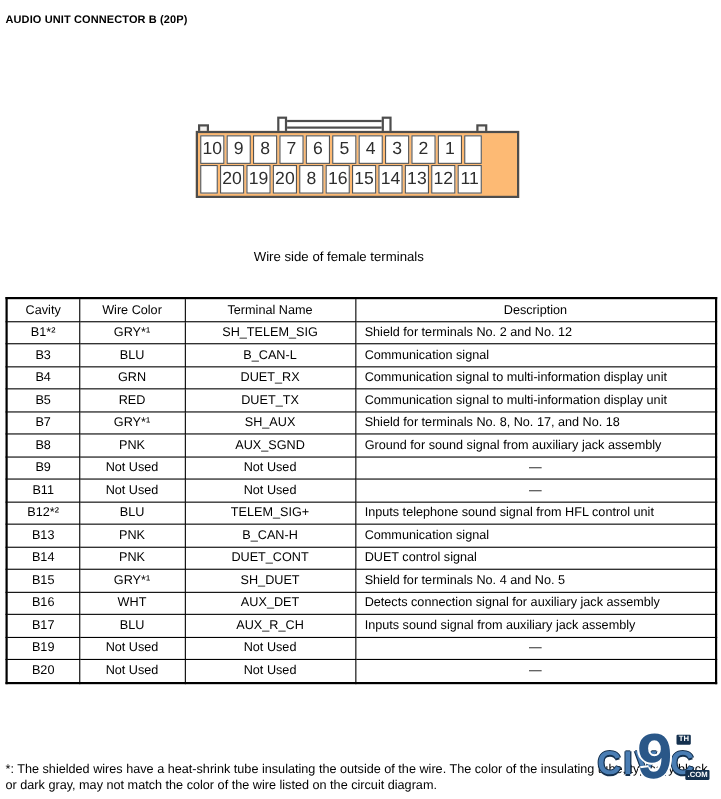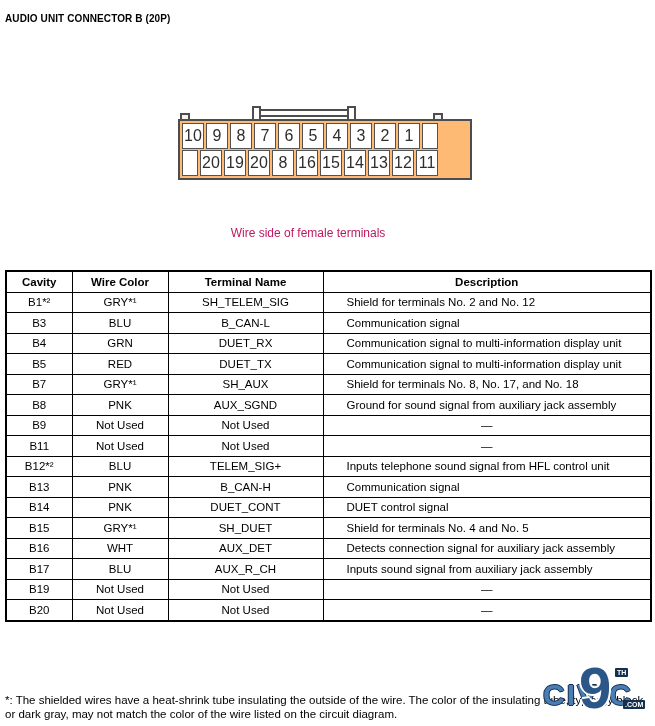--- a/index.html
+++ b/index.html
@@ -36,35 +36,35 @@
   }
   .pin-row { display:flex; gap:2px; height:26px; margin-top:1px; }
   .pin-cell {
     box-sizing:border-box; width:22px; border:1.5px solid #525252; background:#fff;
     display:flex; align-items:center; justify-content:center;
     font-size:16px; color:#2e2e2e;
   }
   .pin-cell.blank { width:16px; }
   .caption {
     position:absolute; left:0; top:226px; width:616px; text-align:center;
-    font-size:12px; color:#be185d;
+    font-size:12px; color:#000000;
   }
   
   .table-wrap { position:absolute; left:5px; top:270px; }
   table.pinout {
     border-collapse:collapse; table-layout:fixed; width:645px;
     border:2px solid #000;
   }
   table.pinout th, table.pinout td {
     border:1px solid #000; height:19.5px; padding:0;
     font-size:11.5px; text-align:center; vertical-align:middle;
     overflow:hidden; white-space:nowrap;
   }
-  table.pinout th { font-weight:bold;margin-left:25px; }
-  table.pinout td.desc { text-align:left; padding-left:23px; }
+  table.pinout th { font-weight:normal;margin-left:25px; }
+  table.pinout td.desc { text-align:left; padding-left:8px; }
   table.pinout td.dash { text-align:center; }
   
   .footnote {
     position:absolute; left:5px; top:693px; width:649px;
     font-size:11.5px; line-height:14px;
   }
   
   .logo { position:absolute; right:0; top:664px; width:112px; height:62px; z-index:5; }
   .logo-word {
     position:absolute; left:0; top:14px; font-size:30px; font-weight:900;

